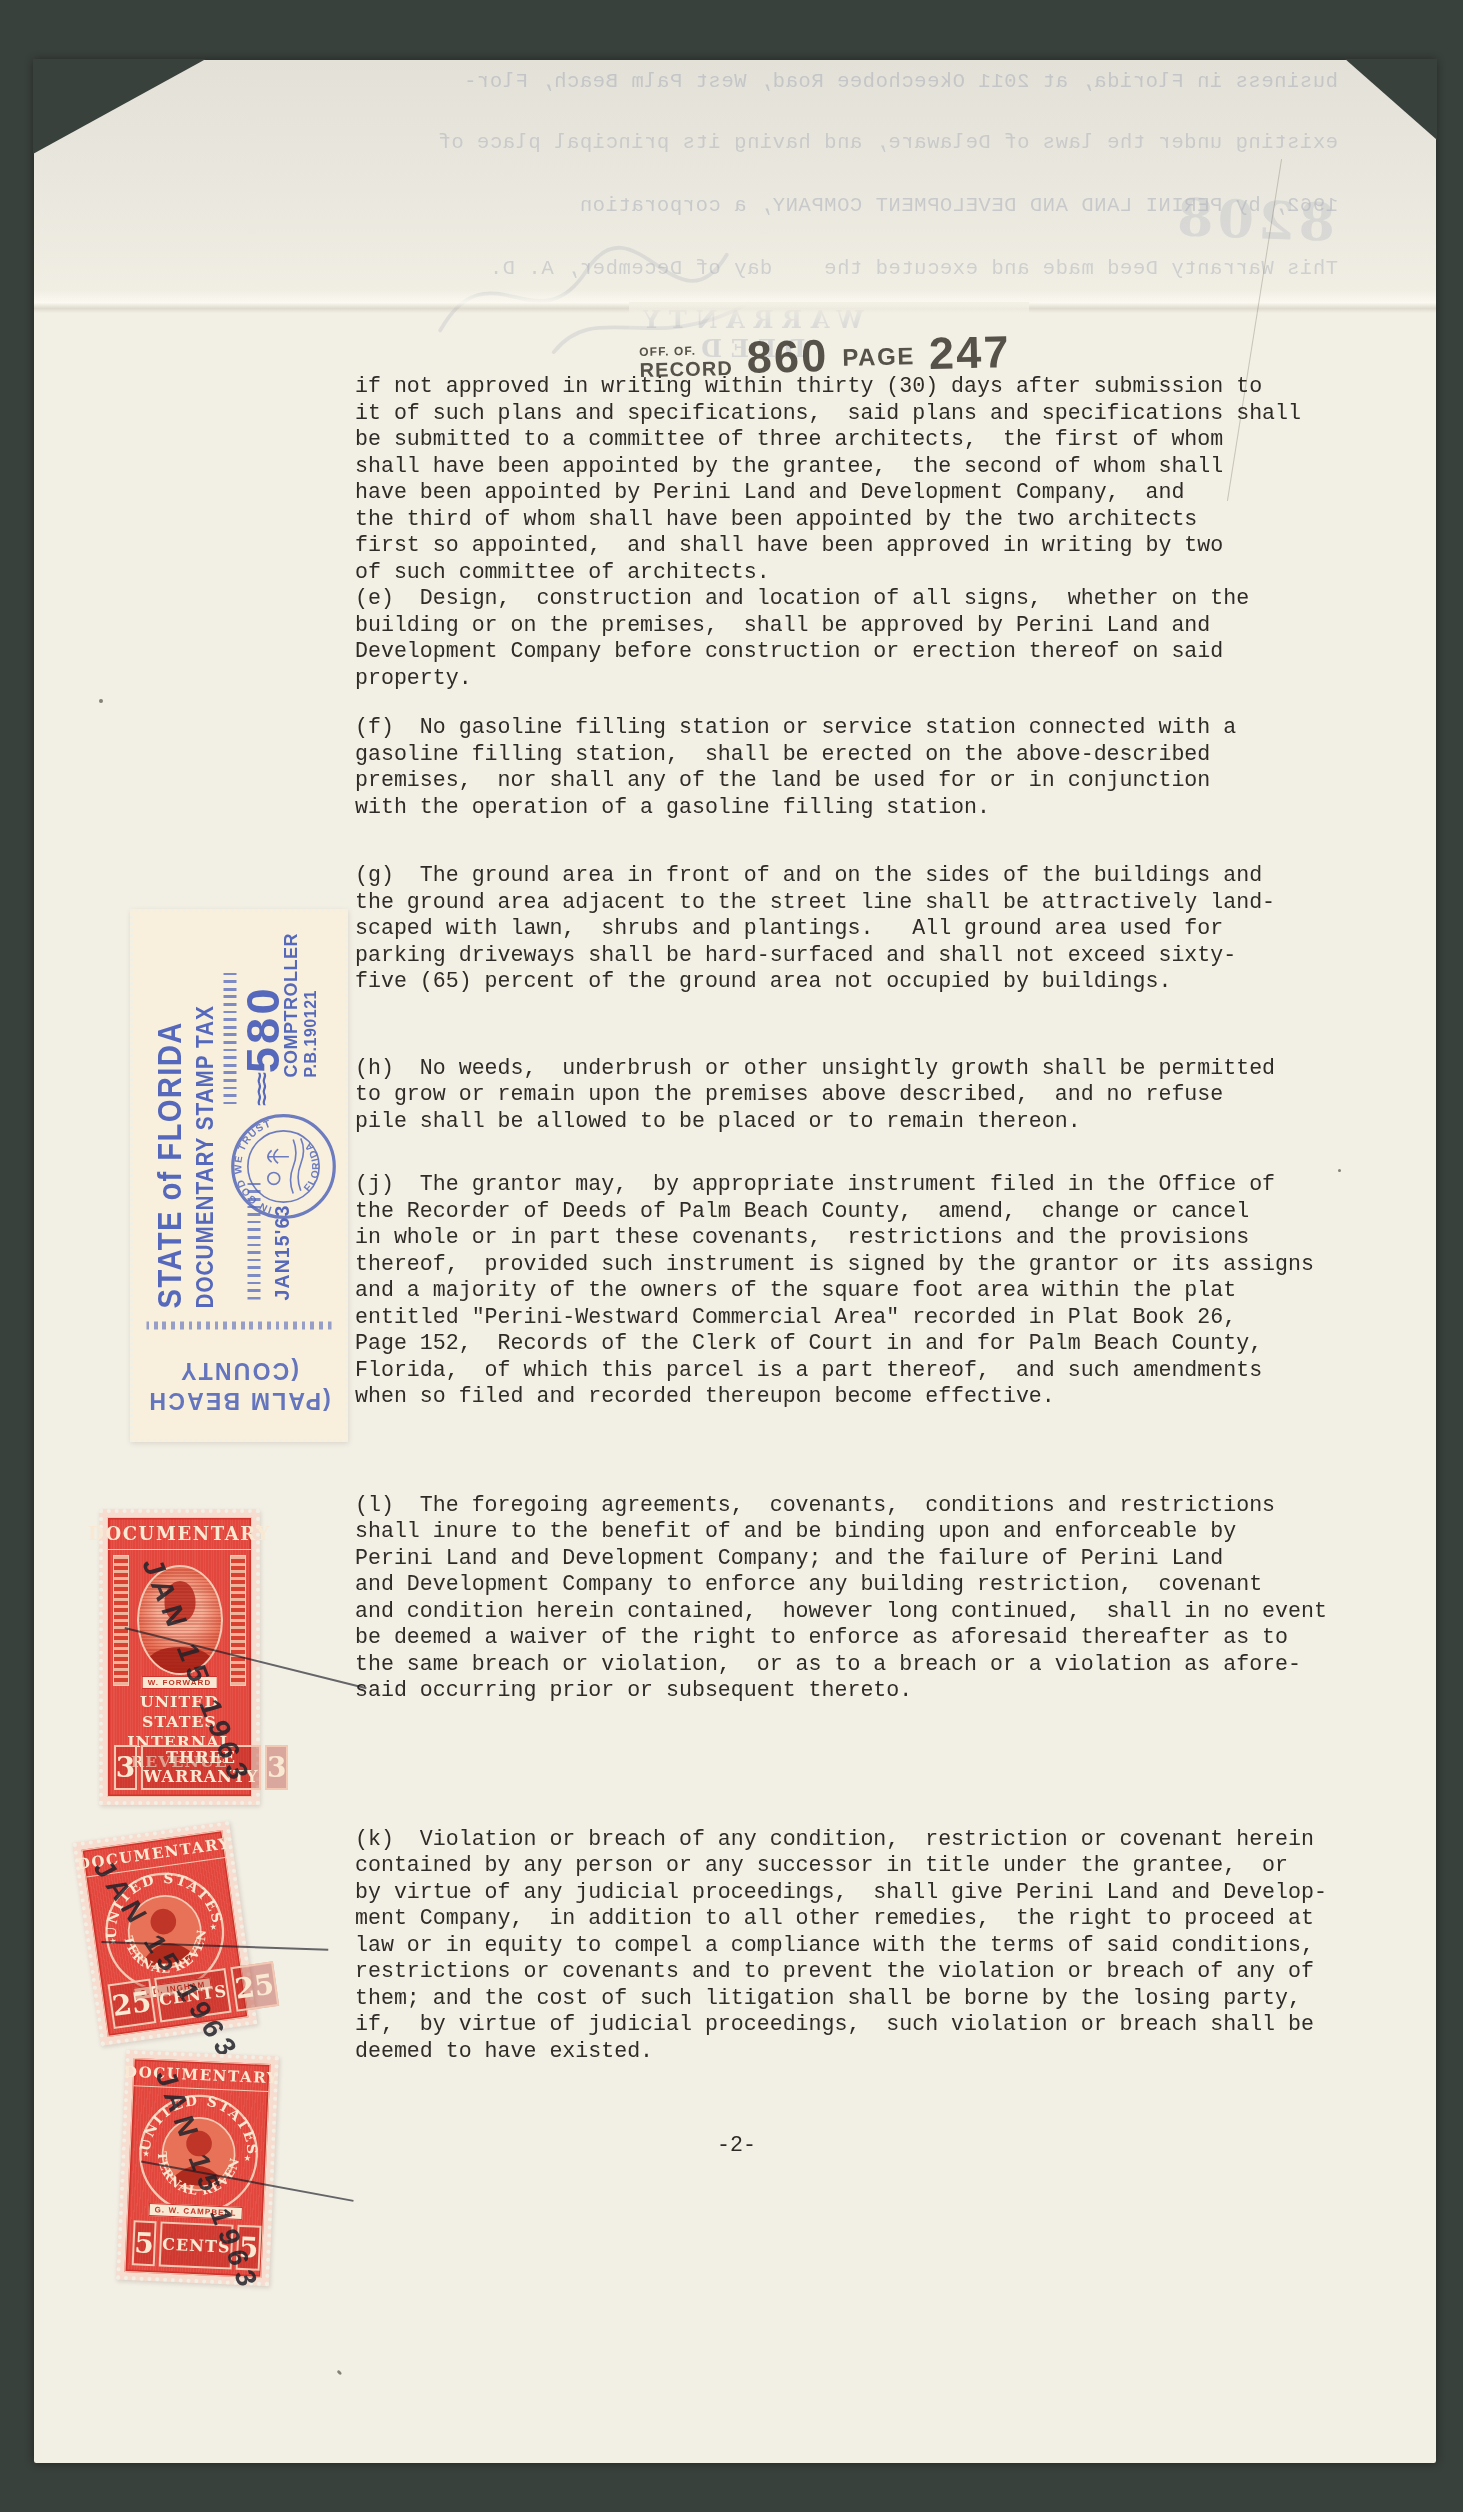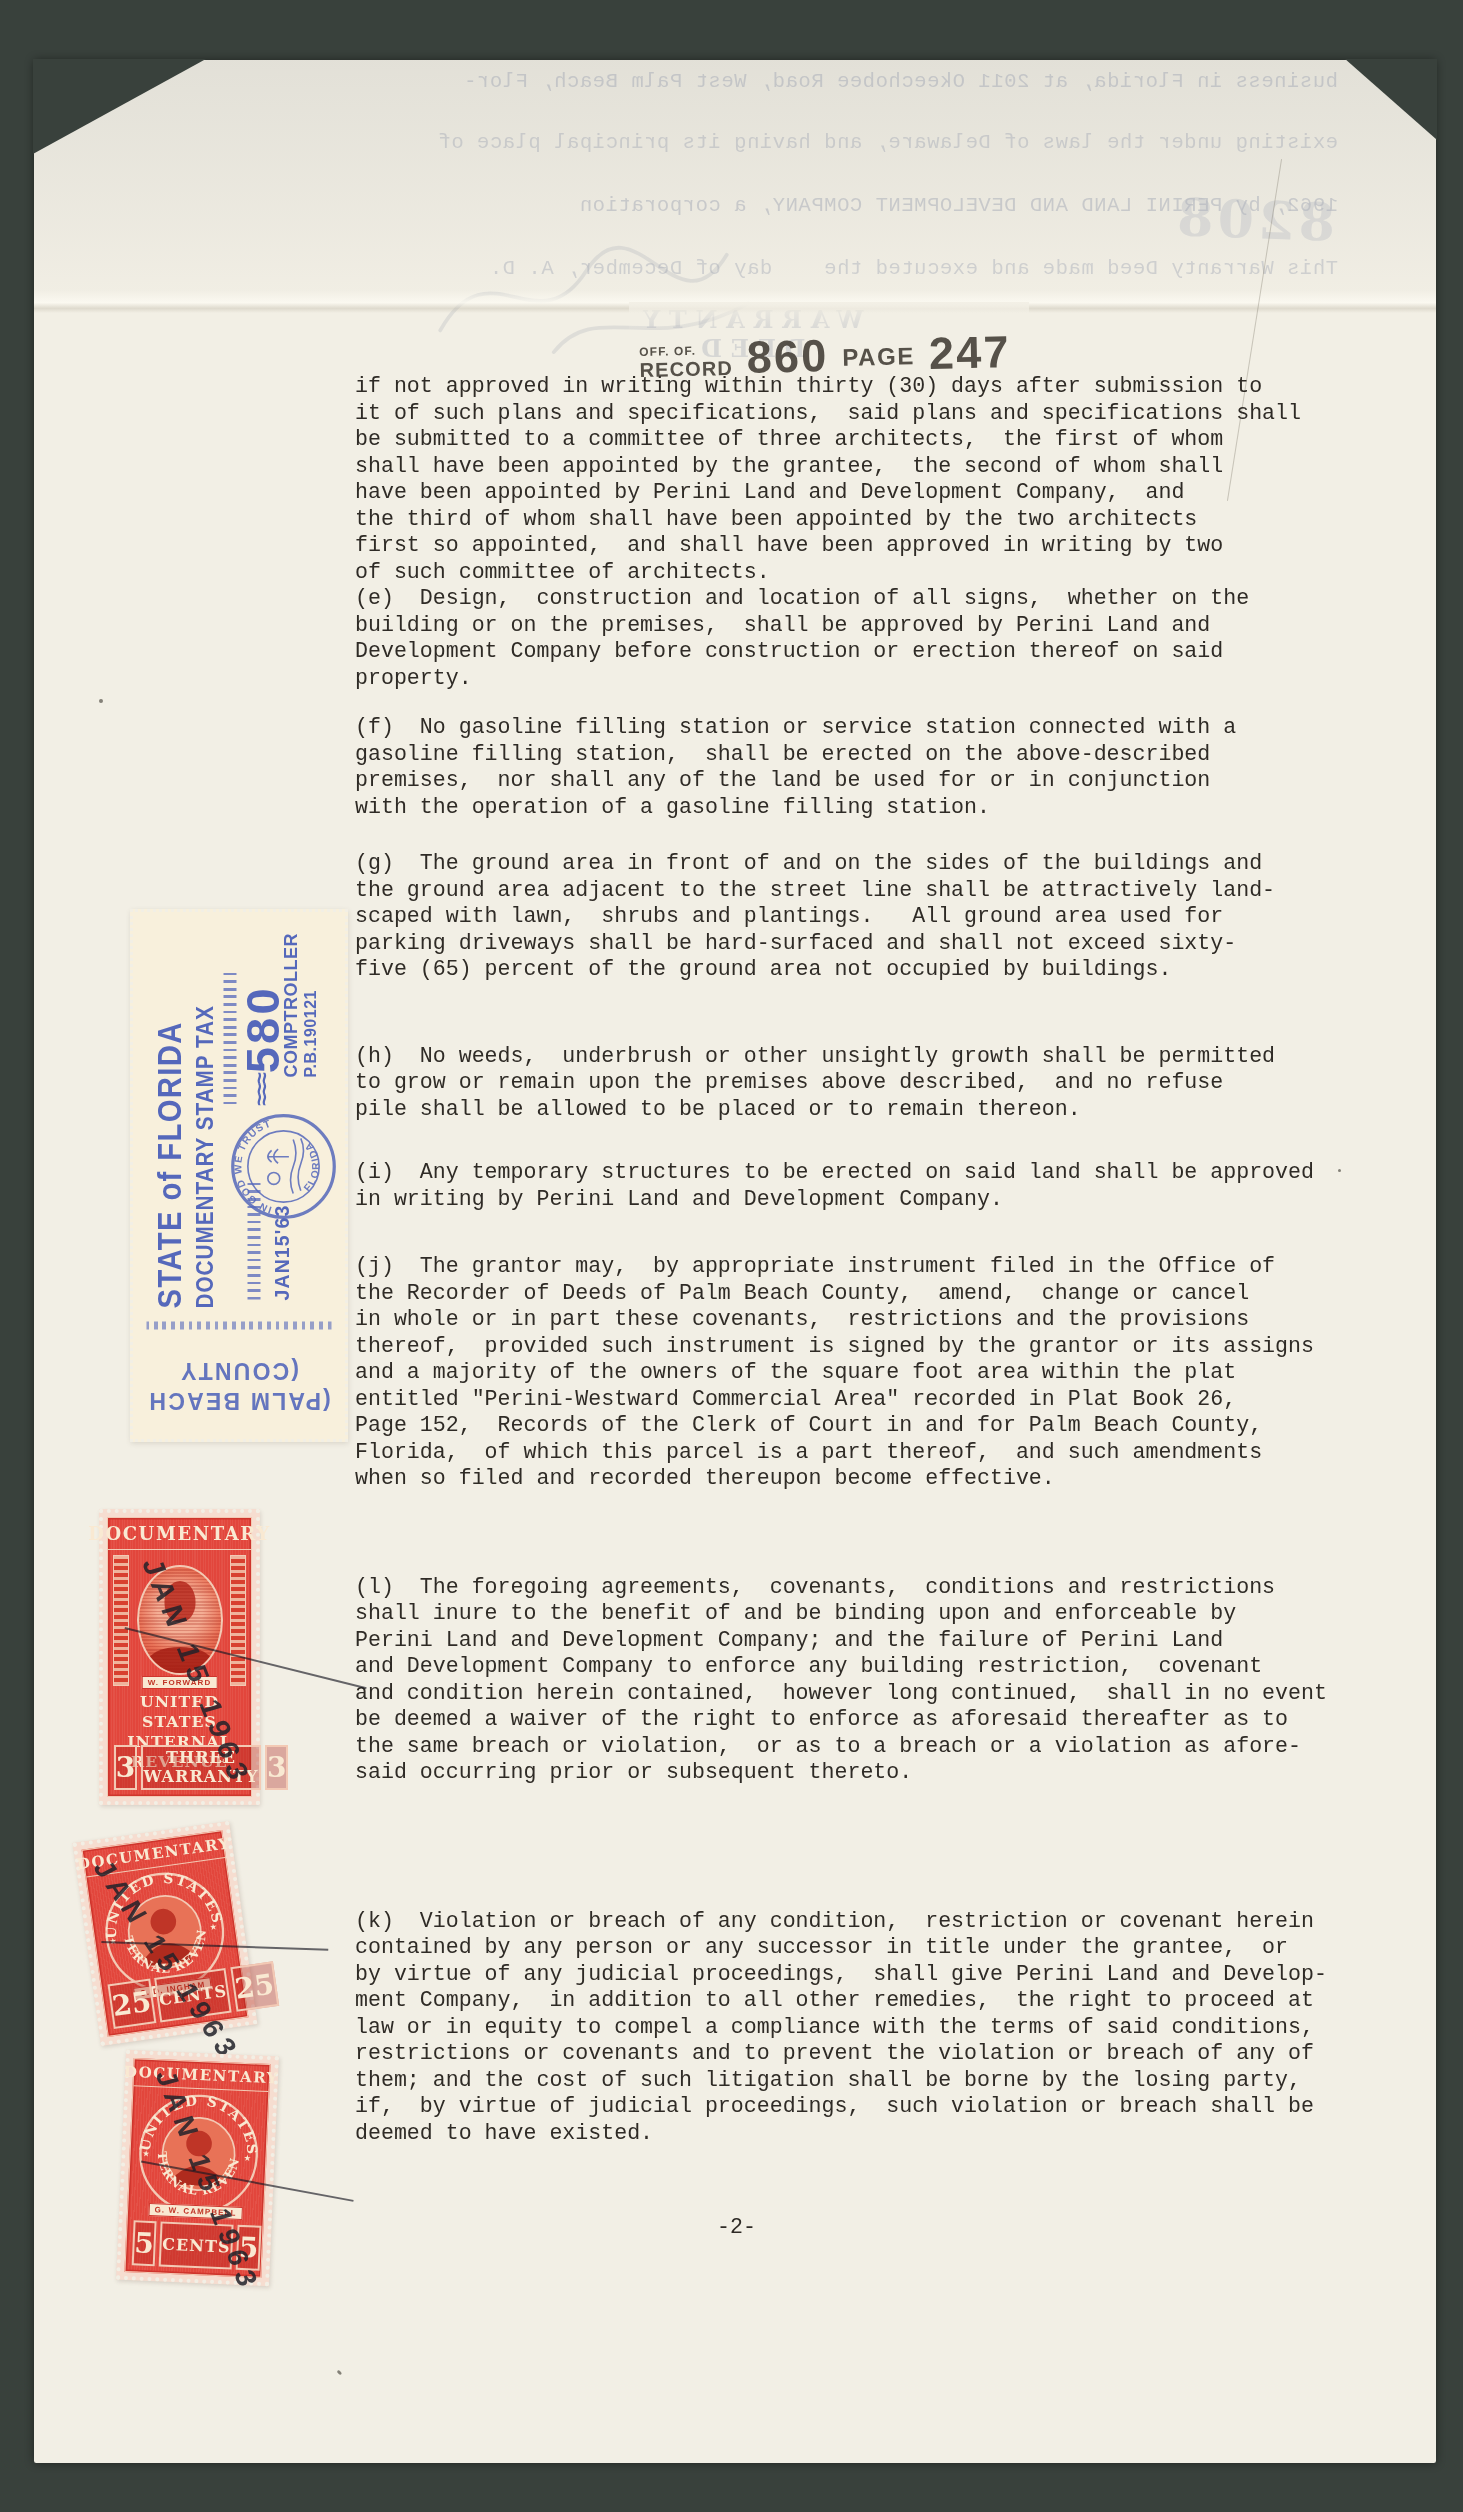--- a/index.html
+++ b/index.html
@@ -42,21 +42,21 @@
   .rec-word{font-size:20px;font-weight:bold;letter-spacing:1.1px;}
   .rec-big{font-size:45px;font-weight:bold;letter-spacing:2.2px;line-height:.9;}
   .rec-page{font-size:24px;font-weight:bold;letter-spacing:1.6px;padding-bottom:4.3px;}
   .stamp-fade{position:absolute;left:595px;top:242px;width:400px;height:30px;z-index:5;
               background:linear-gradient(180deg,rgba(242,239,229,.96),rgba(242,239,229,0));}
 
   
   .body-col{position:absolute;left:321px;top:313px;width:1007px;color:#2f2b26;
             font-size:21.6px;line-height:26.5px;}
   .para{white-space:pre-wrap;margin:0;}
-  .m-intro{} .m-e{margin-bottom:23px;} .m-f{margin-bottom:30px;}
+  .m-intro{} .m-e{margin-bottom:23px;} .m-f{margin-bottom:42px;}
   .m-g{margin-bottom:60px;} .m-h{margin-bottom:37px;} .m-i{margin-bottom:41px;}
   .m-j{margin-bottom:82px;} .m-k{margin-bottom:68px;} .m-l{margin-bottom:122px;}
   .pagenum{text-align:center;transform:translateX(-122px);font-size:21.6px;}
 
   
   .fl-strip{position:absolute;left:96px;top:849px;width:218px;height:533px;
             background:#f8f0dc;border:3.8px dotted #f2efe5;box-sizing:border-box;
             box-shadow:1.1px 1.6px 5.4px rgba(90,80,60,.18);}
   .fl-box{position:absolute;left:50%;top:233px;width:373px;height:195px;
           transform:translate(-50%,-50%) rotate(-90deg);color:#5568bb;
@@ -180,22 +180,20 @@
 premises,  nor shall any of the land be used for or in conjunction
 with the operation of a gasoline filling station.</p>
       <p class="para m-g">(g)  The ground area in front of and on the sides of the buildings and
 the ground area adjacent to the street line shall be attractively land-
 scaped with lawn,  shrubs and plantings.   All ground area used for
 parking driveways shall be hard-surfaced and shall not exceed sixty-
 five (65) percent of the ground area not occupied by buildings.</p>
       <p class="para m-h">(h)  No weeds,  underbrush or other unsightly growth shall be permitted
 to grow or remain upon the premises above described,  and no refuse
 pile shall be allowed to be placed or to remain thereon.</p>
-      <p class="para m-i">(i)  Any temporary structures to be erected on said land shall be approved
-in writing by Perini Land and Development Company.</p>
       <p class="para m-j">(j)  The grantor may,  by appropriate instrument filed in the Office of
 the Recorder of Deeds of Palm Beach County,  amend,  change or cancel
 in whole or in part these covenants,  restrictions and the provisions
 thereof,  provided such instrument is signed by the grantor or its assigns
 and a majority of the owners of the square foot area within the plat
 entitled "Perini-Westward Commercial Area" recorded in Plat Book 26,
 Page 152,  Records of the Clerk of Court in and for Palm Beach County,
 Florida,  of which this parcel is a part thereof,  and such amendments
 when so filed and recorded thereupon become effective.</p>
       <p class="para m-l">(l)  The foregoing agreements,  covenants,  conditions and restrictions

